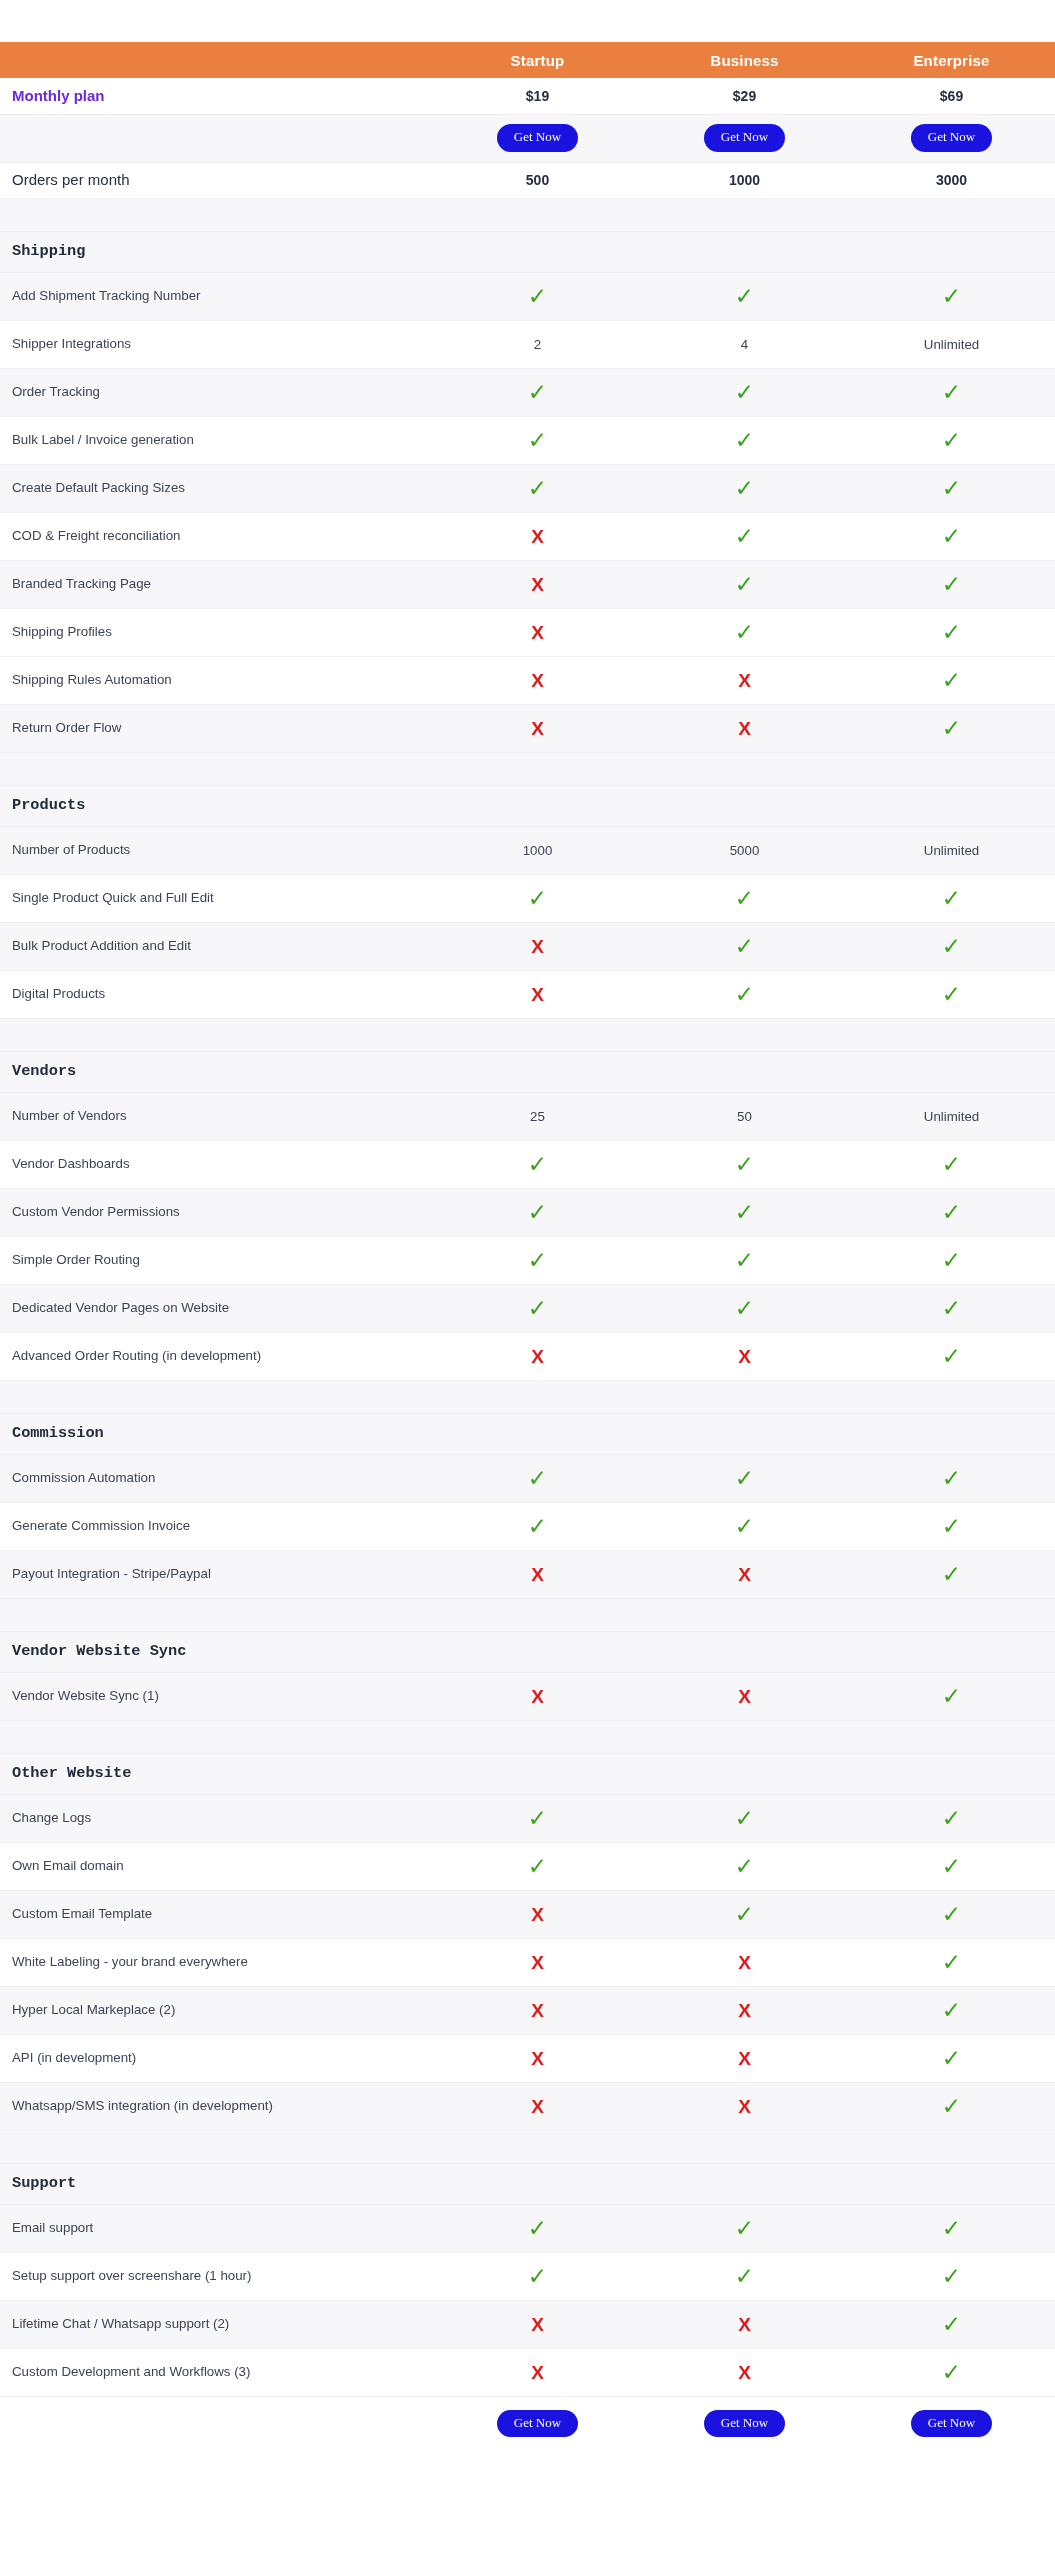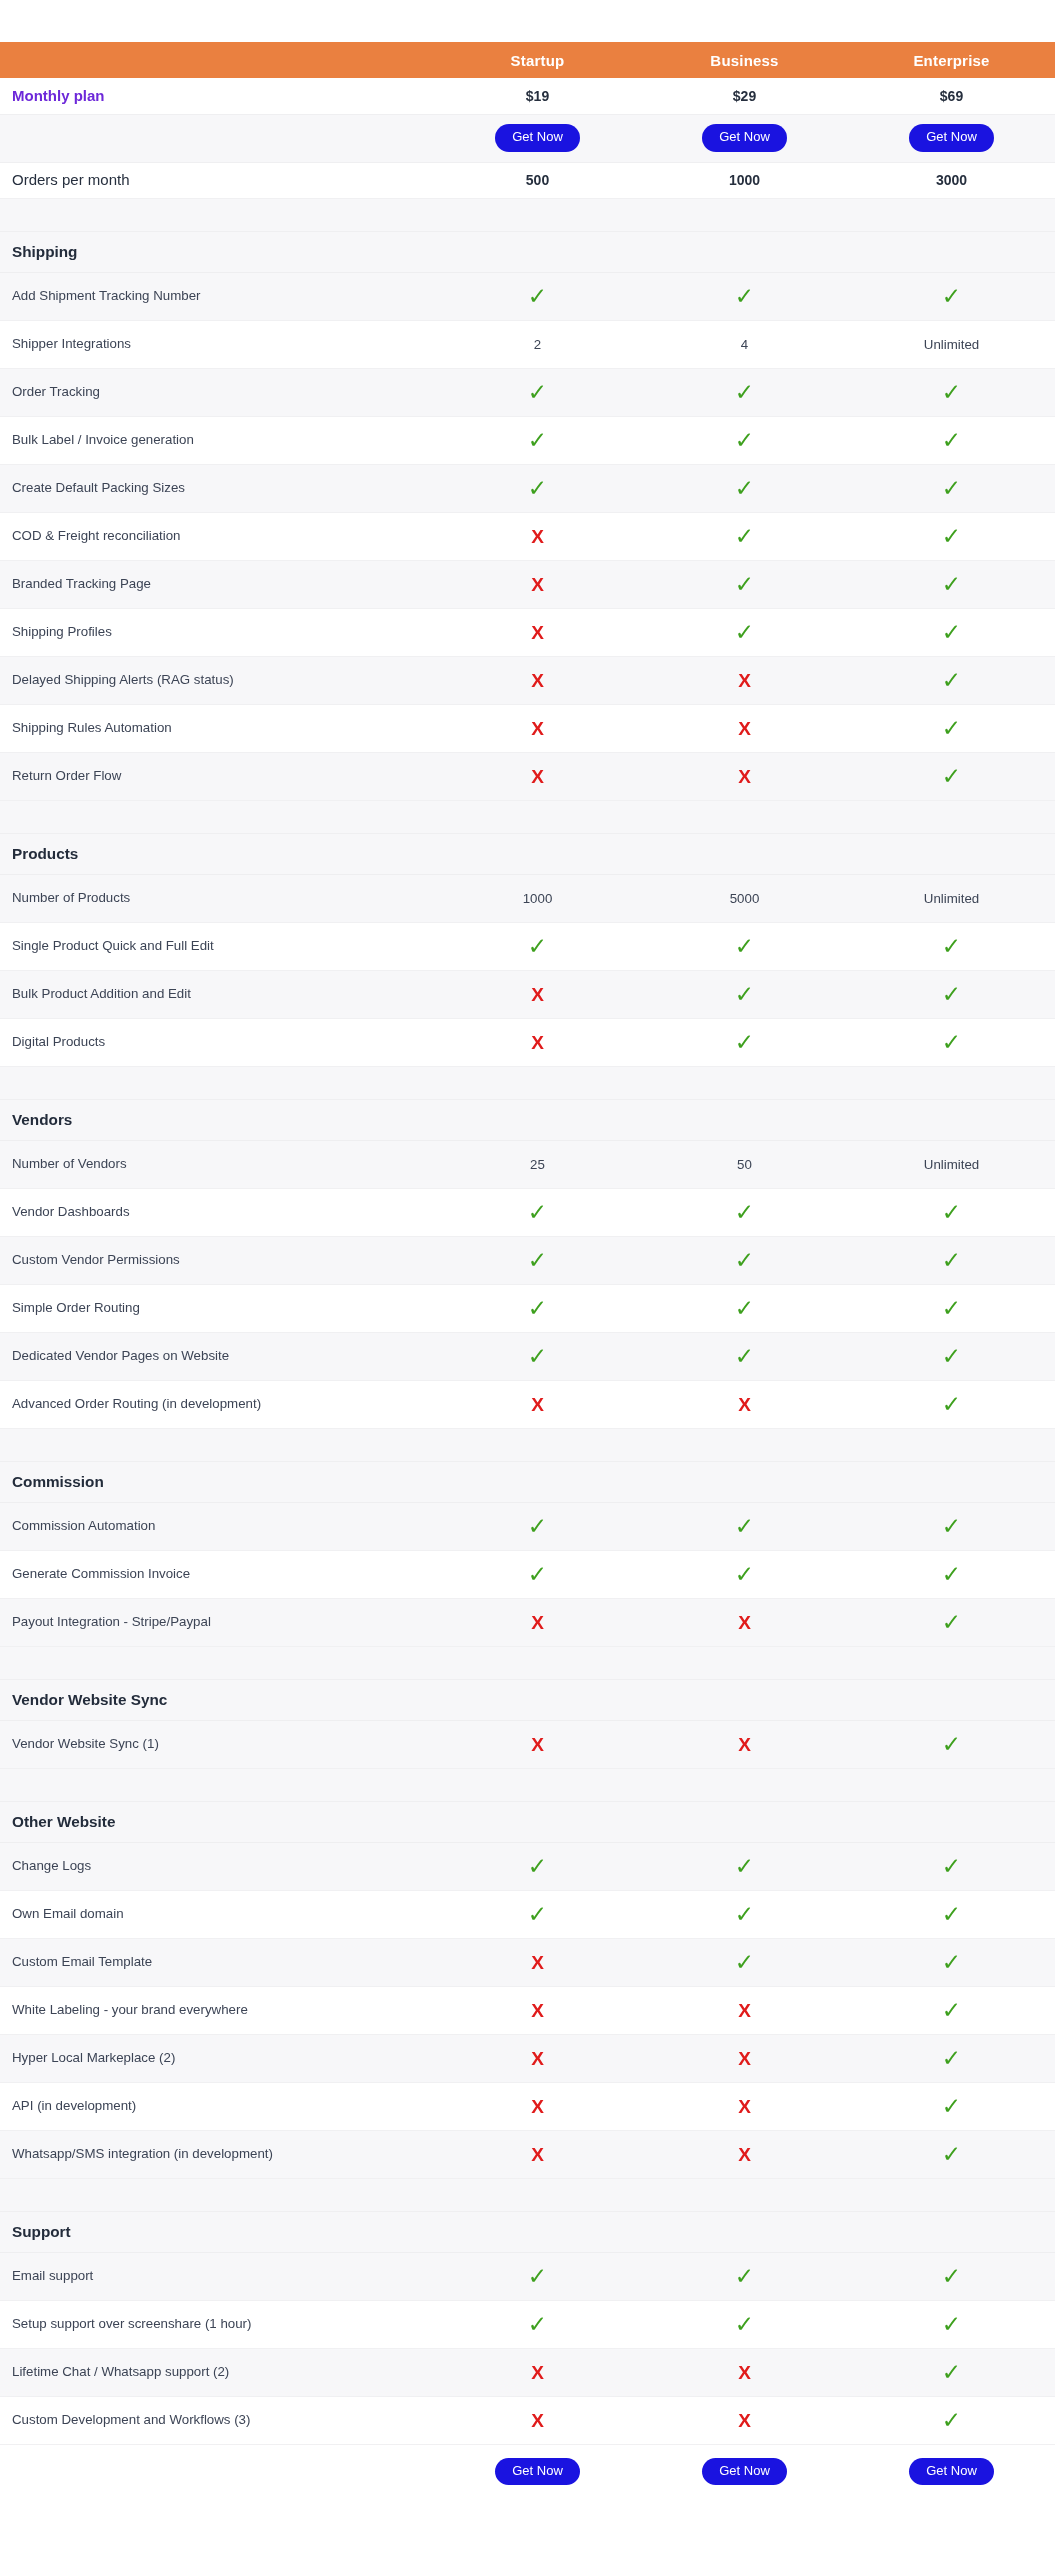--- a/index.html
+++ b/index.html
@@ -64,21 +64,21 @@
 
   tr.orders { height: 36px; }
   tr.orders td { background: #ffffff; }
   tr.orders td.feature { font-weight: normal; font-size: 15px; color: #262f3e; }
   tr.orders td.val { font-weight: bold; font-size: 14px; color: #262f3e; }
 
   tr.spacer { height: 33px; }
   tr.spacer td { background: #f7f7f9; border-bottom: 1px solid #efeff1; }
 
   tr.section { height: 41px; }
-  tr.section td { background: #f7f7f9; border-bottom: 1px solid #eeeef0; }
+  tr.section td { background: #f7f7f9; border-bottom: 1px solid #eeeef0; font-family: Liberation Mono, monospace; }
   tr.section td.feature {
     font-weight: bold;
     font-size: 15.3px;
     color: #232c3b;
   }
 
   tr.bottom-cta { height: 55px; }
   tr.bottom-cta td { background: #ffffff; border-bottom: none; }
 
   
@@ -105,21 +105,21 @@
     display: inline-block;
     background: #1a13e0;
     color: #ffffff;
     font-size: 13px;
     font-weight: 400;
     border: none;
     border-radius: 985px;
     padding: 6px 17px 7px;
     cursor: pointer;
     line-height: 1.1;
-    font-family: Liberation Sans, sans-serif;
+    font-family: Liberation Serif, serif;
     white-space: nowrap;
     text-align: right;
   }
 </style>
 </head>
 <body>
 
 <div id="table-wrap">
   <table class="pricing">
     <colgroup>
@@ -208,26 +208,20 @@
           <td class="val"><span class="cross">X</span></td>
           <td class="val"><span class="tick">✓</span></td>
           <td class="val"><span class="tick">✓</span></td>
         </tr>
         <tr class="plain">
           <td class="feature">Shipping Profiles</td>
           <td class="val"><span class="cross">X</span></td>
           <td class="val"><span class="tick">✓</span></td>
           <td class="val"><span class="tick">✓</span></td>
         </tr>
-        <tr class="zebra">
-          <td class="feature">Delayed Shipping Alerts (RAG status)</td>
-          <td class="val"><span class="cross">X</span></td>
-          <td class="val"><span class="cross">X</span></td>
-          <td class="val"><span class="tick">✓</span></td>
-        </tr>
         <tr class="plain">
           <td class="feature">Shipping Rules Automation</td>
           <td class="val"><span class="cross">X</span></td>
           <td class="val"><span class="cross">X</span></td>
           <td class="val"><span class="tick">✓</span></td>
         </tr>
         <tr class="zebra">
           <td class="feature">Return Order Flow</td>
           <td class="val"><span class="cross">X</span></td>
           <td class="val"><span class="cross">X</span></td>

